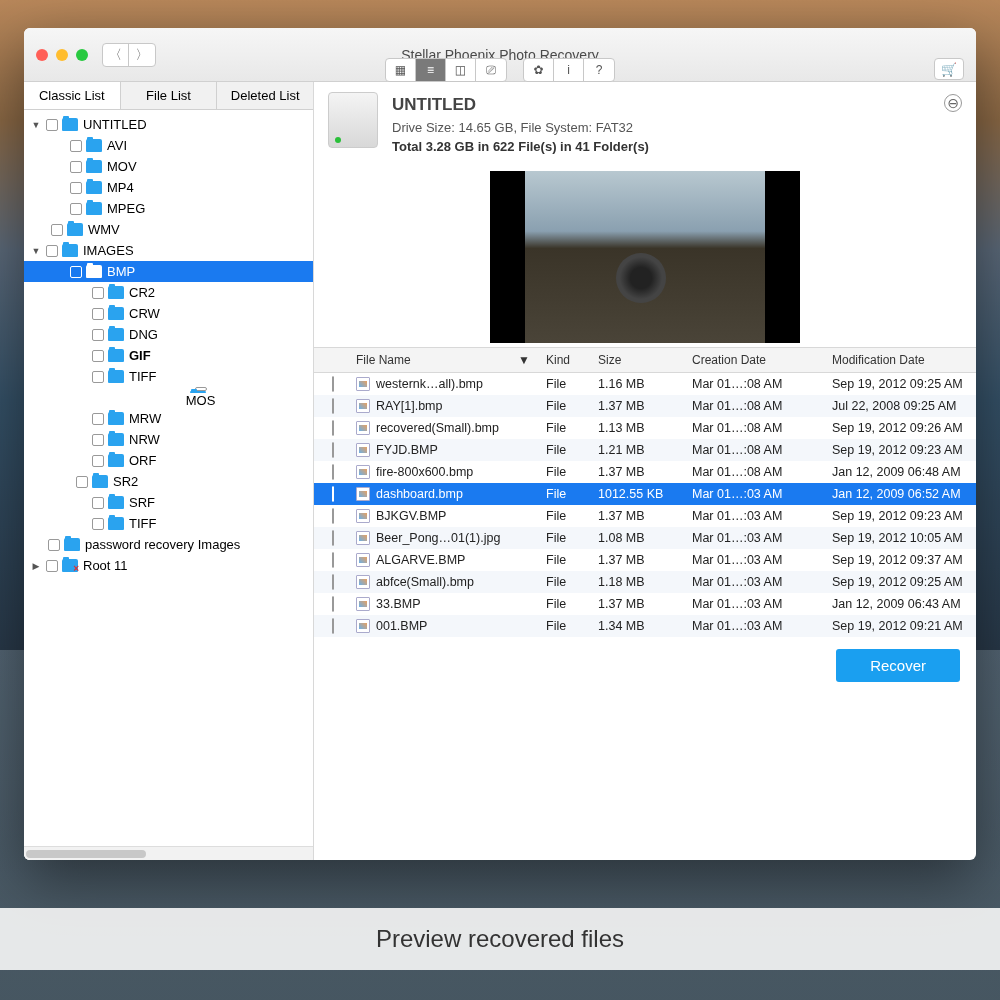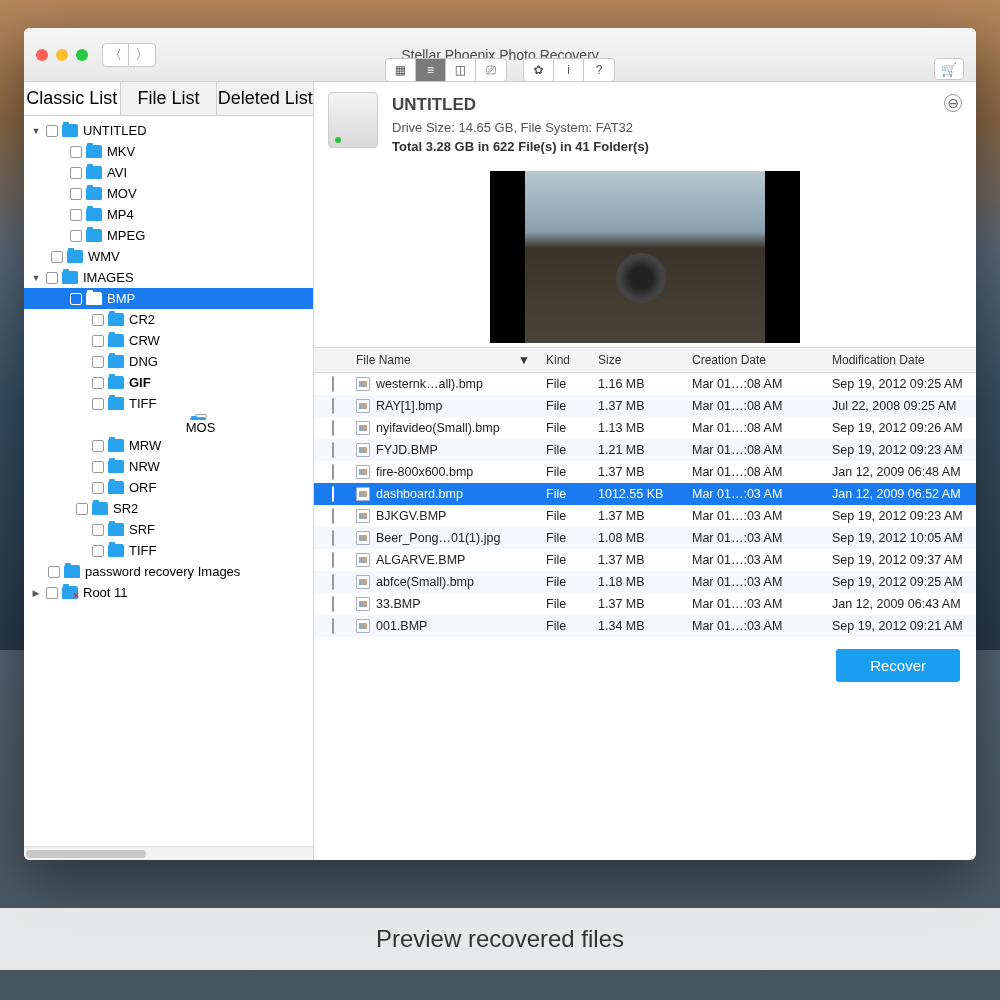--- a/index.html
+++ b/index.html
@@ -16,21 +16,21 @@
 .wtitle { position:absolute; left:0; right:0; text-align:center; font-size:14px; color:#4a4a4a; pointer-events:none; }
 .toolcluster { position:absolute; left:50%; transform:translateX(-50%); top:30px; display:flex; gap:16px; }
 .seggroup { display:flex; border:1px solid #c8c8c8; border-radius:4px; overflow:hidden; background:#fff; }
 .seggroup .seg { width:30px; height:22px; display:flex; align-items:center; justify-content:center; font-size:12px; color:#555; border-right:1px solid #c8c8c8; cursor:pointer; }
 .seggroup .seg:last-child{border-right:none;}
 .seggroup .seg.active{background:#7a7a7a;color:#fff;}
 .cart { position:absolute; right:12px; top:30px; width:30px; height:22px; border:1px solid #c8c8c8; border-radius:4px; background:#fff; display:flex; align-items:center; justify-content:center; font-size:13px; color:#666; cursor:pointer;}
 .body { flex:1; display:flex; overflow:hidden; }
 .sidebar { width:290px; border-right:1px solid #d8d8d8; background:#fff; display:flex; flex-direction:column; }
 .tabs { display:flex; border-bottom:1px solid #d0d0d0; }
-.tabs .tab { flex:1; text-align:center; padding:6px 0; font-size:18px; background:#f1f1f1; border-right:1px solid #d0d0d0; cursor:pointer; }
+.tabs .tab { flex:1; text-align:center; padding:6px 0; font-size:13px; background:#f1f1f1; border-right:1px solid #d0d0d0; cursor:pointer; }
 .tabs .tab:last-child{border-right:none;}
 .tabs .tab.active{background:#fff;}
 .tree { flex:1; overflow:auto; font-size:13px; padding-top:4px; }
 .node { display:flex; align-items:center; height:21px; white-space:nowrap; }
 .arrow { width:12px; text-align:center; font-size:9px; color:#555; }
 .chk { width:12px; height:12px; border:1px solid #999; border-radius:2px; margin:0 4px; }
 .ficon { width:16px; height:13px; background:#2aa3ef; border-radius:2px 2px 1px 1px; margin-right:5px; position:relative; }
 .ficon::before{content:"";position:absolute;top:-2px;left:1px;width:6px;height:3px;background:#2aa3ef;border-radius:1px 1px 0 0;}
 .ficon.red::after{content:"×";position:absolute;right:-1px;bottom:-2px;color:#e03030;font-size:10px;font-weight:bold;}
 .node.sel { background:#1a7af0; color:#fff; }
@@ -111,26 +111,20 @@
           <div class="node" style="padding-left: 6px;">
             <span class="arrow">▼</span>
             <span class="chk"></span>
             <span class="ficon"></span>
             <span>UNTITLED</span>
           </div>
           <div class="node" style="padding-left: 42px;">
             <span class="arrow" style="width: 0px;"></span>
             <span class="chk"></span>
             <span class="ficon"></span>
-            <span>MKV</span>
-          </div>
-          <div class="node" style="padding-left: 42px;">
-            <span class="arrow" style="width: 0px;"></span>
-            <span class="chk"></span>
-            <span class="ficon"></span>
             <span>AVI</span>
           </div>
           <div class="node" style="padding-left: 42px;">
             <span class="arrow" style="width: 0px;"></span>
             <span class="chk"></span>
             <span class="ficon"></span>
             <span>MOV</span>
           </div>
           <div class="node" style="padding-left: 42px;">
             <span class="arrow" style="width: 0px;"></span>
@@ -298,21 +292,21 @@
             </div>
             <div class="c-kind">File</div>
             <div class="c-size">1.37 MB</div>
             <div class="c-cdate">Mar 01…:08 AM</div>
             <div class="c-mdate">Jul 22, 2008 09:25 AM</div>
           </div>
           <div class="row">
             <div class="c-chk"><span class="chk"></span></div>
             <div class="c-name">
               <span class="fic"></span>
-              <span>nyifavideo(Small).bmp</span>
+              <span>recovered(Small).bmp</span>
             </div>
             <div class="c-kind">File</div>
             <div class="c-size">1.13 MB</div>
             <div class="c-cdate">Mar 01…:08 AM</div>
             <div class="c-mdate">Sep 19, 2012 09:26 AM</div>
           </div>
           <div class="row">
             <div class="c-chk"><span class="chk"></span></div>
             <div class="c-name">
               <span class="fic"></span>

